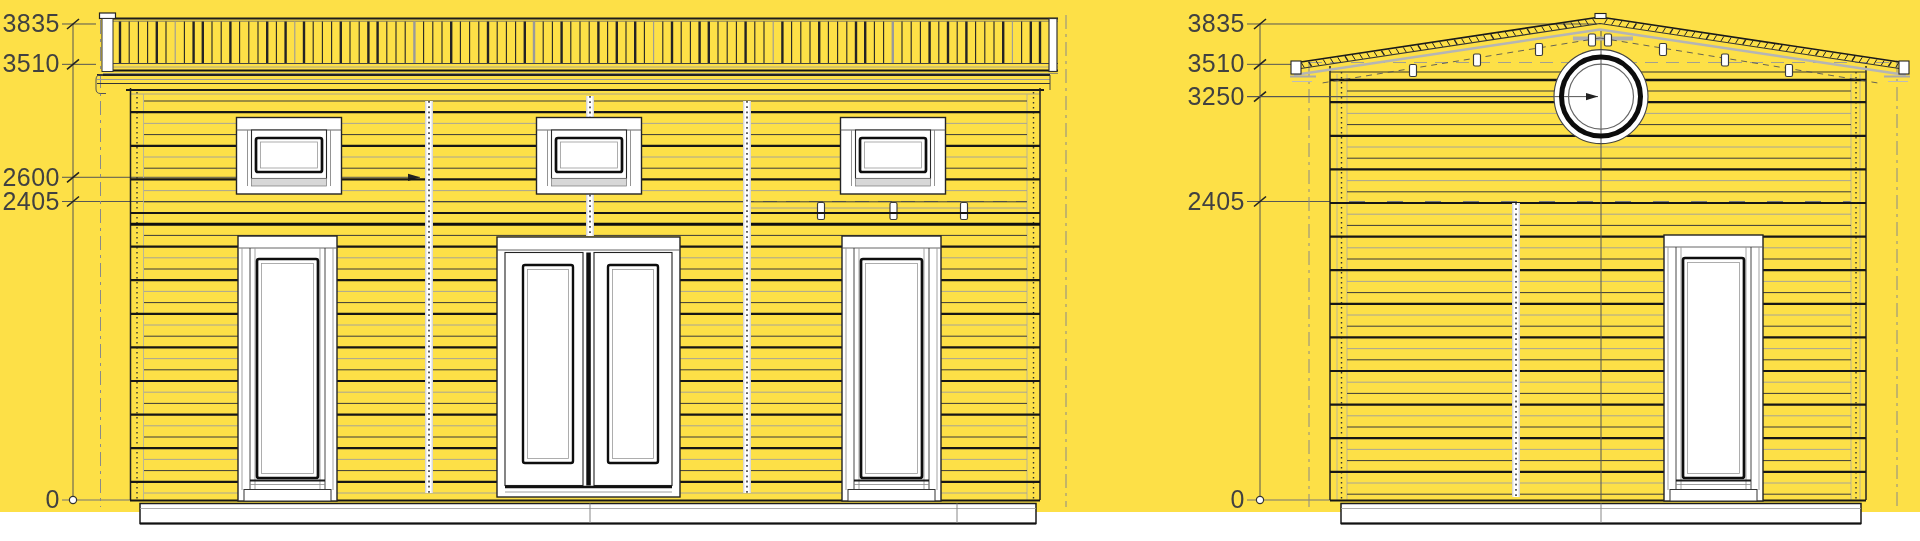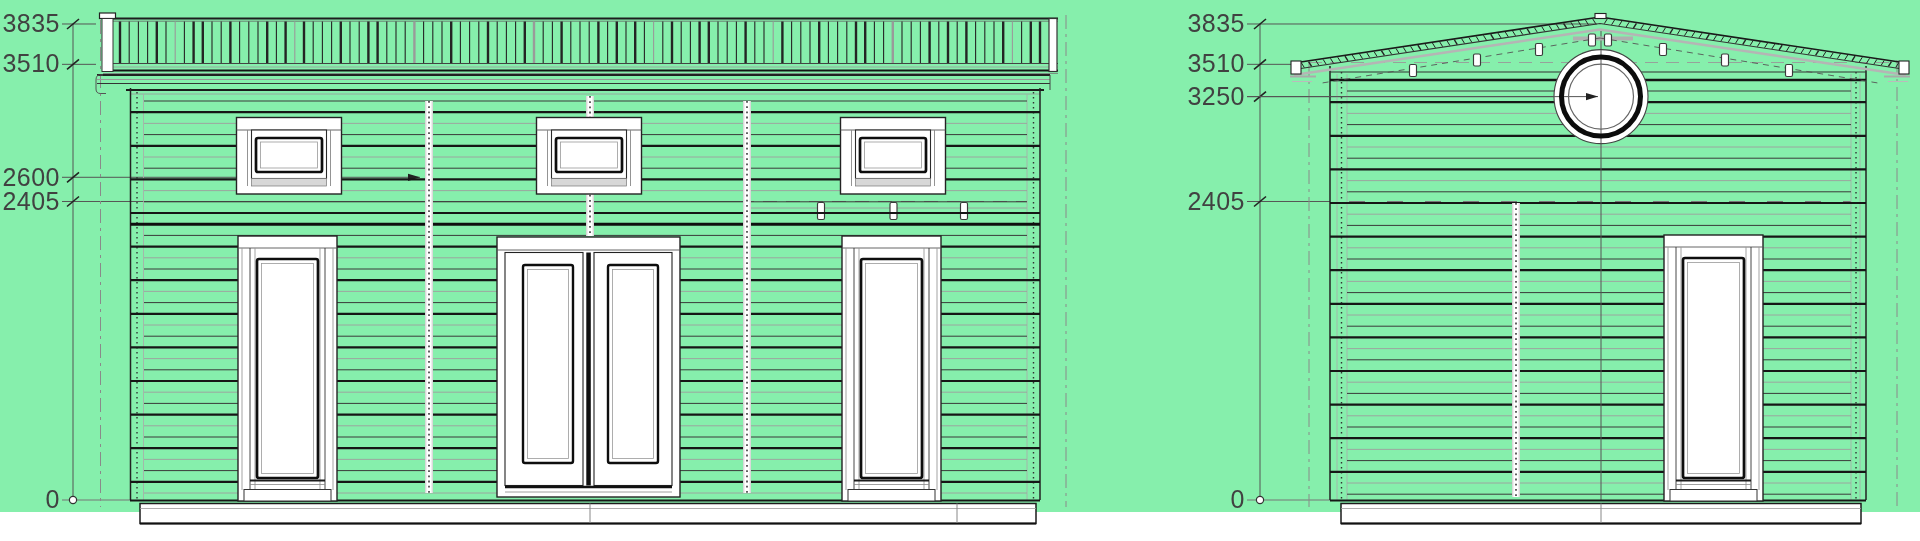--- a/index.html
+++ b/index.html
@@ -1,17 +1,17 @@
 <!DOCTYPE html>
 <html><head>
 <meta charset="utf-8">
 <style>
   html,body{margin:0;padding:0;background:#ffffff;}
   body{width:1920px;height:541px;overflow:hidden;}
-  #canvas{position:relative;width:1920px;height:512px;background:#86efac;}
+  #canvas{position:relative;width:1920px;height:512px;background:#fde047;}
   svg{display:block;}
   .dim{font-family:"Liberation Sans","DejaVu Sans",sans-serif;font-size:25px;font-weight:300;
        fill:#414141;letter-spacing:.5px;}
 </style>
 </head>
 <body>
 
 <div id="canvas">
 <svg id="svg" width="1920" height="541" viewBox="0 0 1920 541">
 

